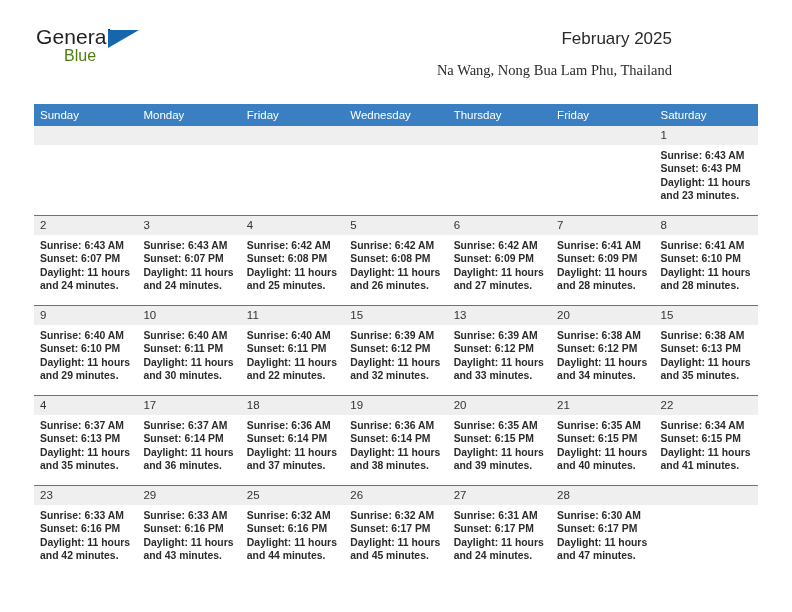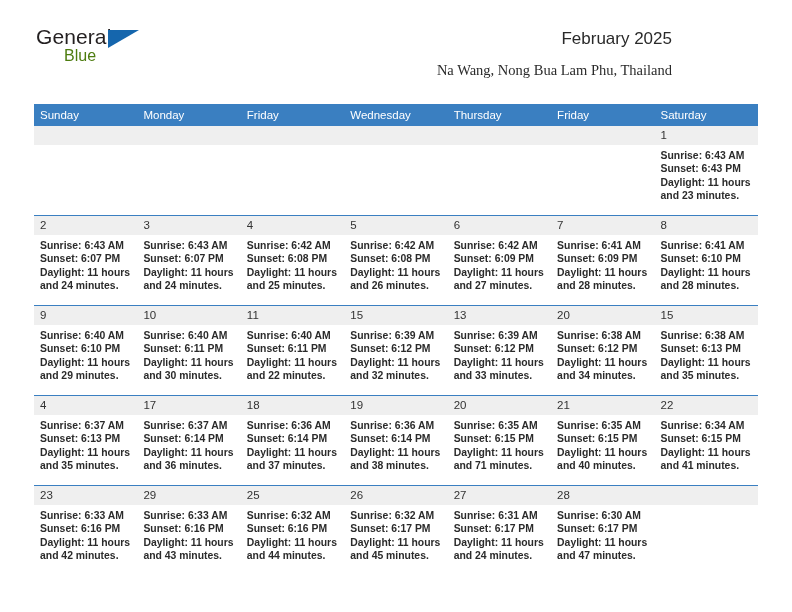--- a/index.html
+++ b/index.html
@@ -433,21 +433,21 @@
               </div>
             </div>
           </td>
           <td>
             <div class="cell">
               <div class="daynum-band">20</div>
               <div class="cell-body">
                 <div>Sunrise: 6:35 AM</div>
                 <div>Sunset: 6:15 PM</div>
                 <div class="daylight">Daylight: 11 hours</div>
-                <div class="daylight">and 71 minutes.</div>
+                <div class="daylight">and 39 minutes.</div>
               </div>
             </div>
           </td>
           <td>
             <div class="cell">
               <div class="daynum-band">21</div>
               <div class="cell-body">
                 <div>Sunrise: 6:35 AM</div>
                 <div>Sunset: 6:15 PM</div>
                 <div class="daylight">Daylight: 11 hours</div>

